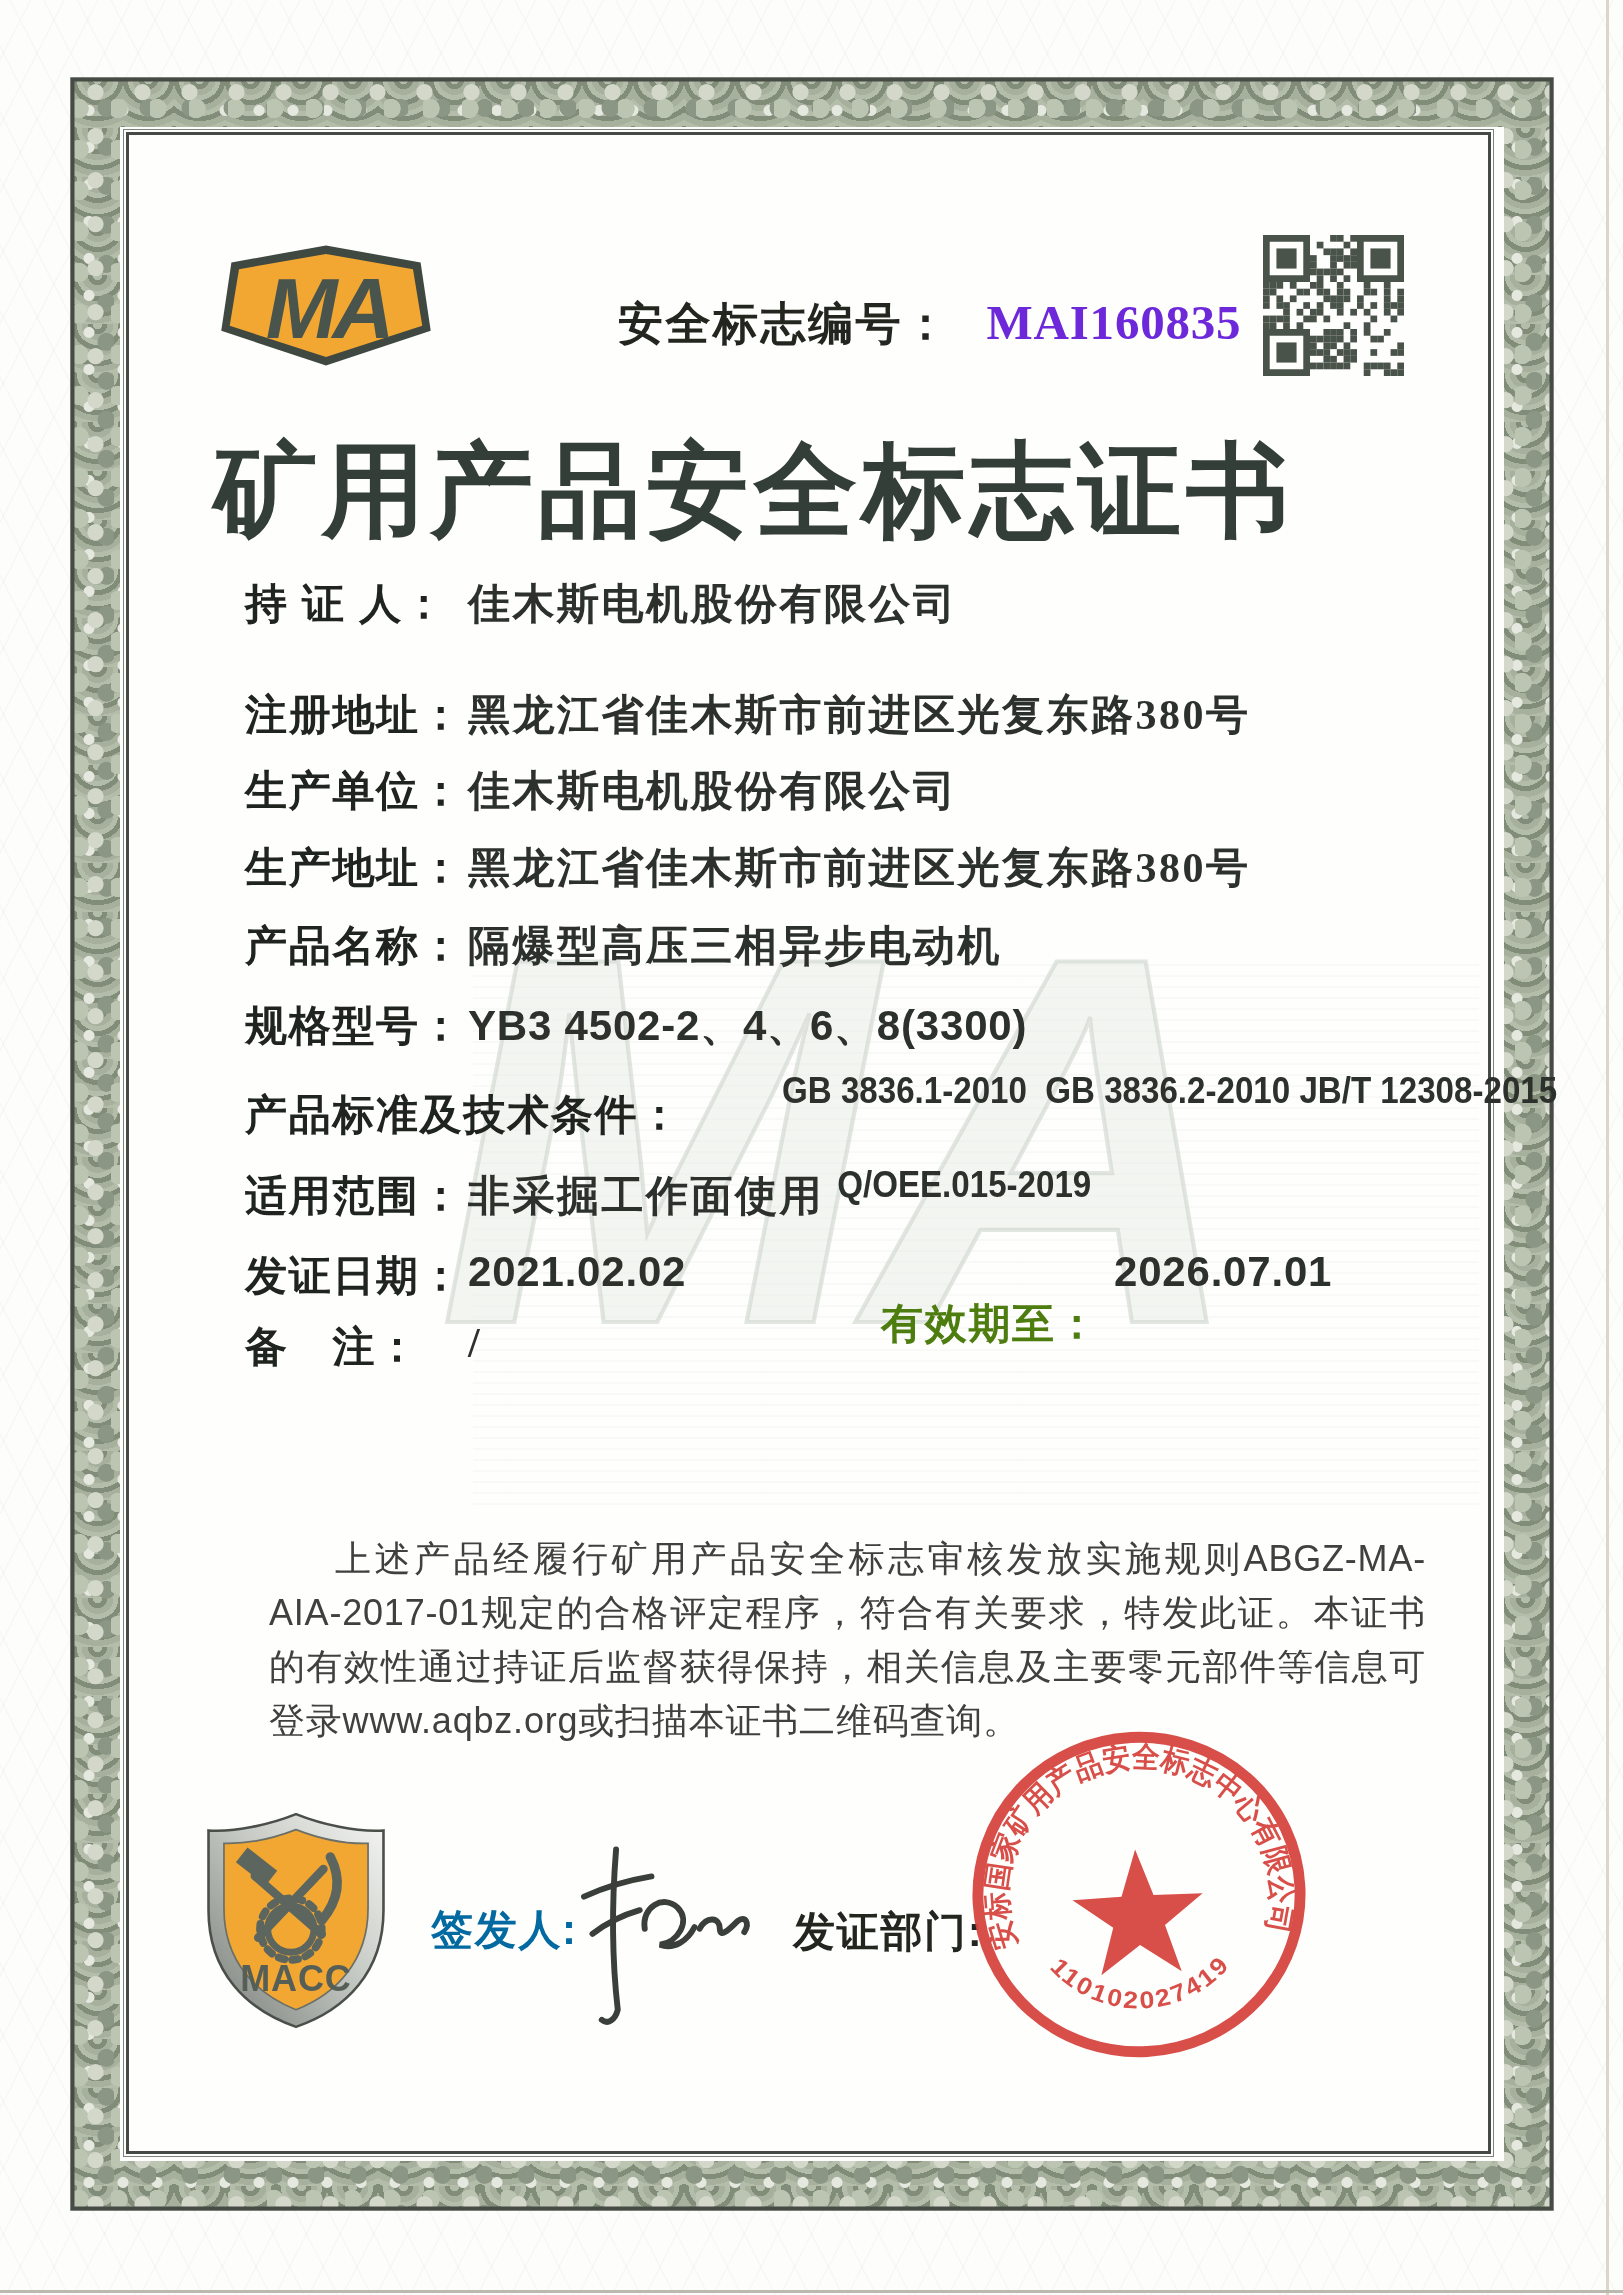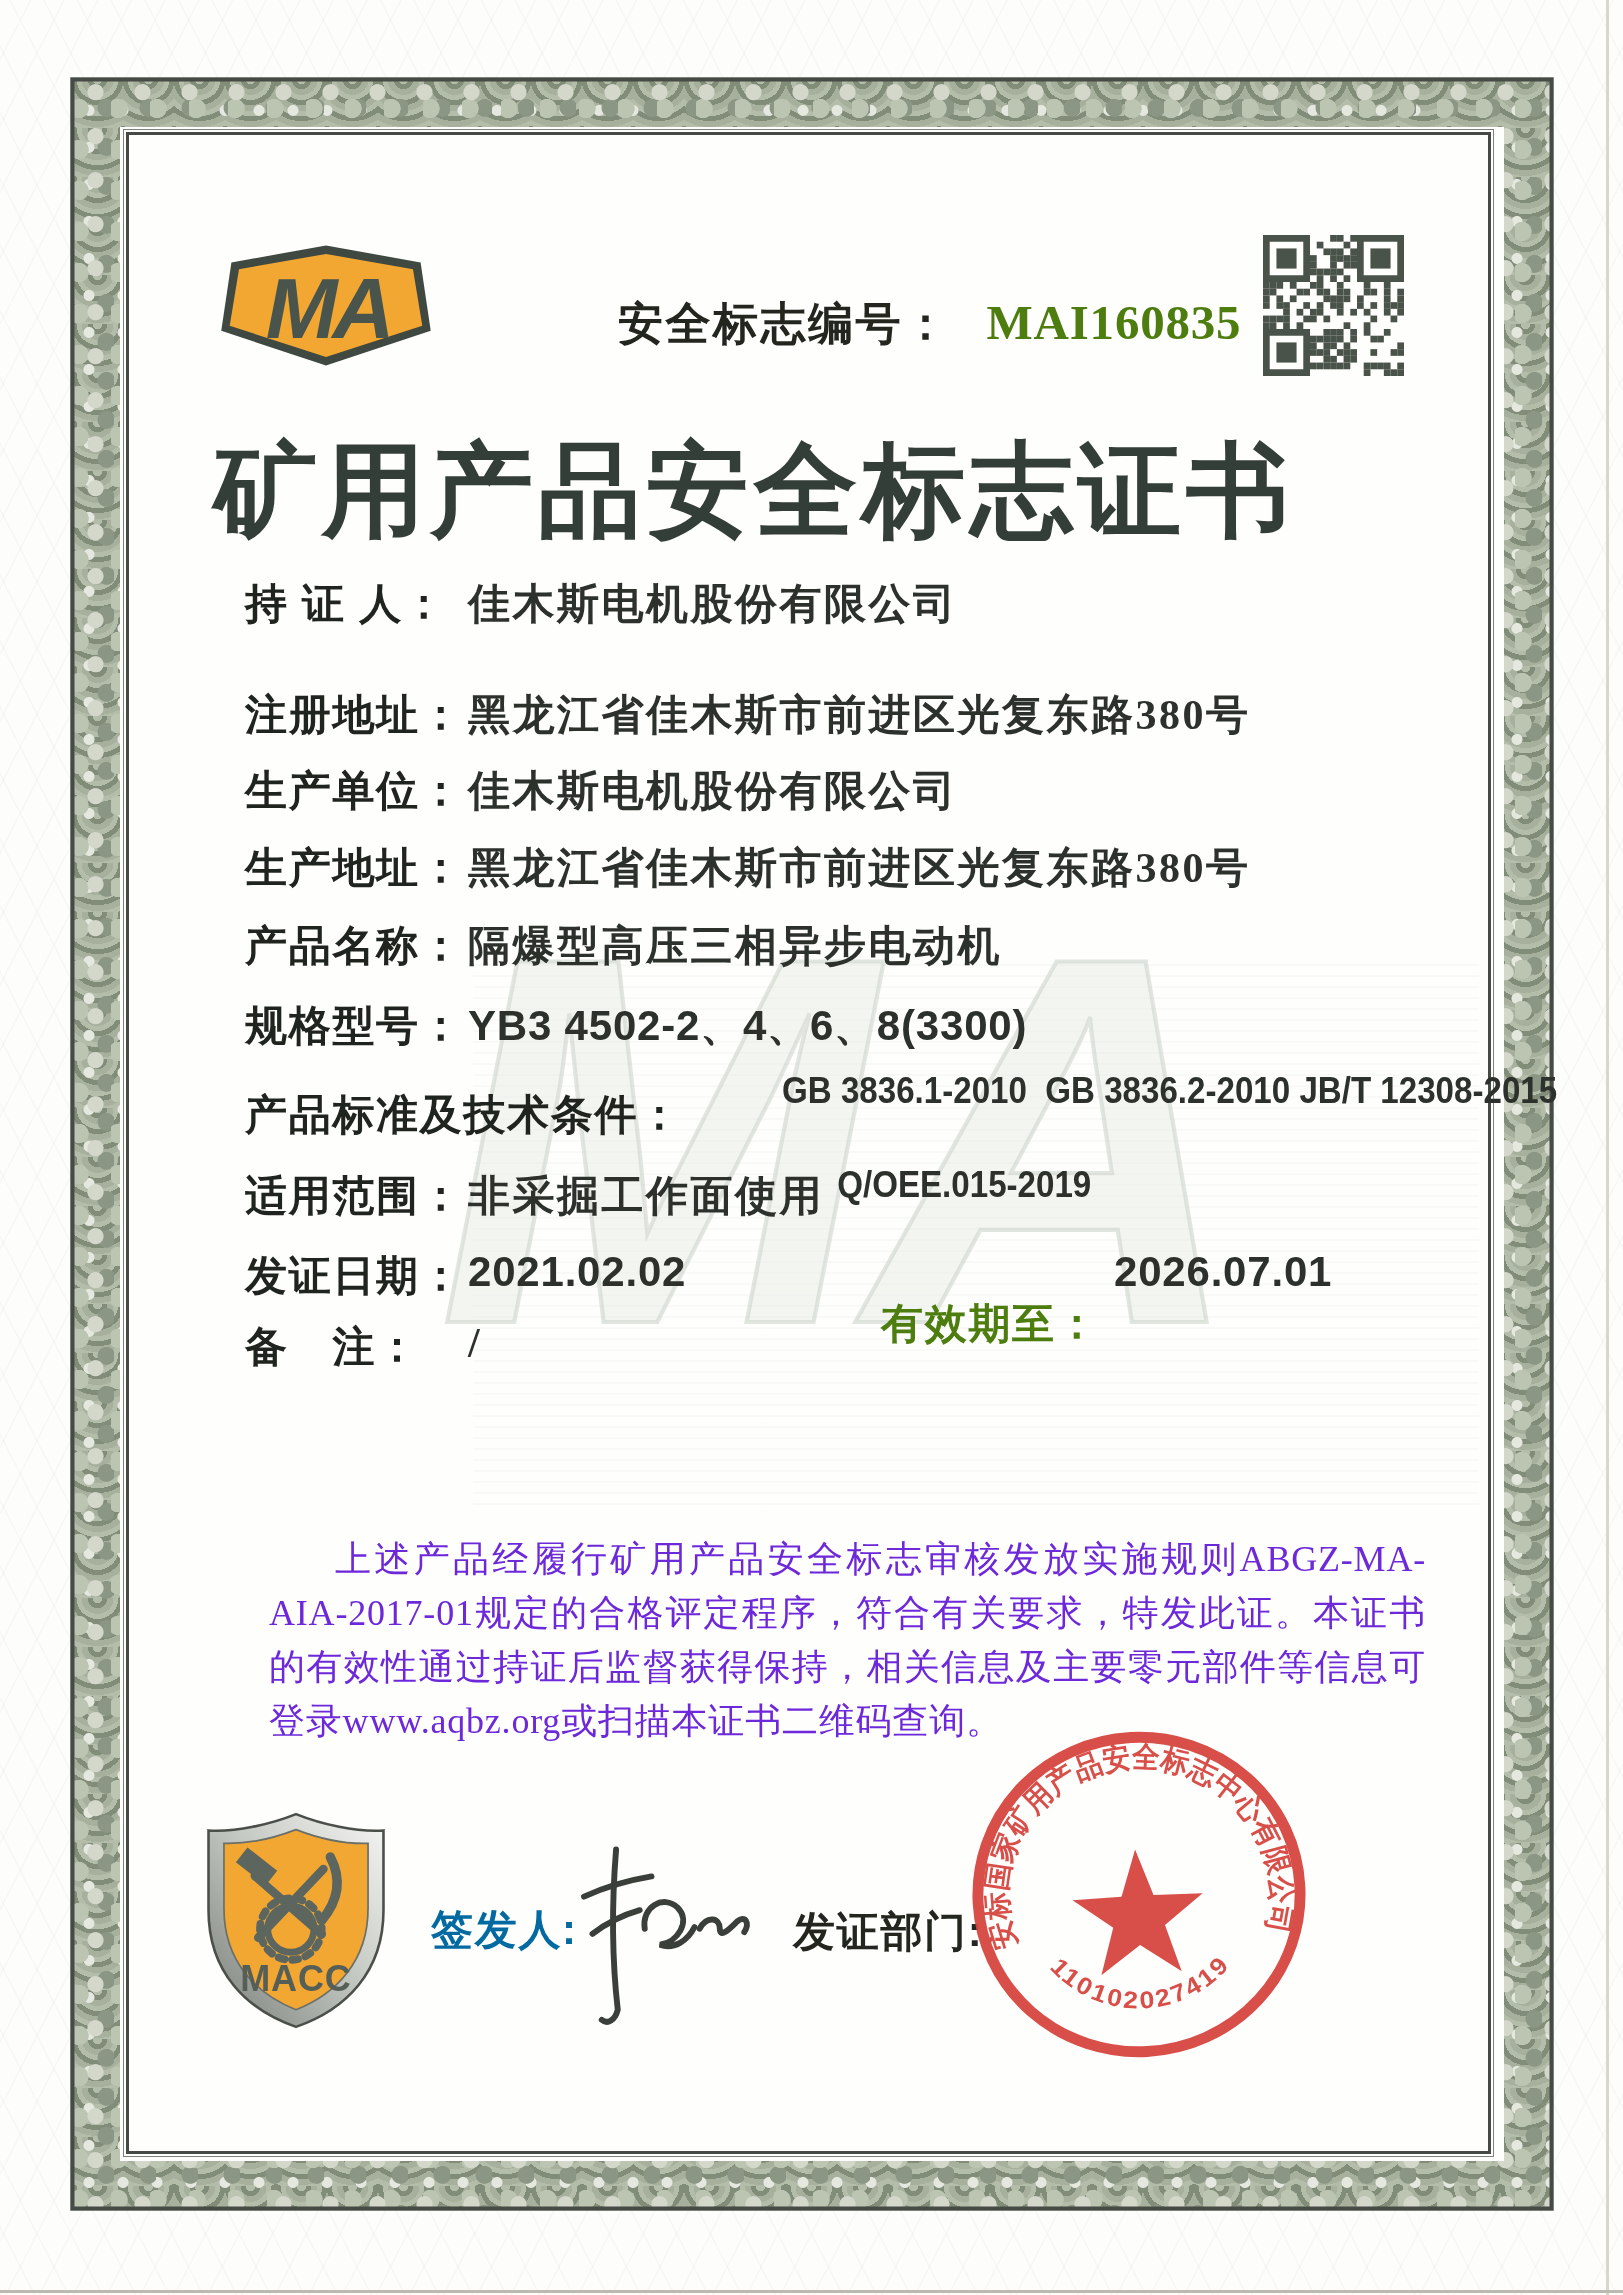--- a/index.html
+++ b/index.html
@@ -37,21 +37,21 @@
     font-size:524px;line-height:1;color:rgba(233,237,231,.55);
     -webkit-text-stroke:4.2px rgba(203,210,201,.55);letter-spacing:-8.5px;z-index:0;}
   .layer{position:absolute;inset:0;z-index:1;}
   
   .ma-logo{position:absolute;left:216px;top:243px;width:220px;height:125px;}
   
   .safety-row{position:absolute;left:618px;top:294px;white-space:nowrap;}
   .safety-label{font-family:"Liberation Sans","DejaVu Sans",sans-serif;font-weight:bold;
     font-size:45px;color:#22261f;letter-spacing:2.5px;}
   .safety-value{font-family:"Liberation Serif","DejaVu Serif",serif;font-weight:bold;
-    font-size:49px;color:#4d7c0f;margin-left:36px;letter-spacing:0.8px;}
+    font-size:49px;color:#6d28d9;margin-left:36px;letter-spacing:0.8px;}
   .qr{position:absolute;left:1261px;top:235px;width:145px;height:141px;}
   .title{position:absolute;left:127px;top:423px;width:1254px;text-align:center;
     font-family:"Liberation Serif","DejaVu Serif",serif;font-weight:bold;font-size:103px;
     color:var(--title_ink);letter-spacing:5px;}
   
   .row{position:absolute;left:245px;white-space:nowrap;}
   .row .lbl{font-family:"Liberation Sans","DejaVu Sans",sans-serif;font-weight:bold;
     font-size:42px;color:#20241e;letter-spacing:1.7px;}
   .row .val{position:absolute;left:223px;top:0;font-family:"Liberation Serif","DejaVu Serif",serif;
     font-weight:bold;font-size:42px;color:var(--text_ink);letter-spacing:2.5px;}
@@ -61,22 +61,22 @@
   .r7{top:1067px;}
   .r7 .lbl{position:absolute;left:0;top:20px;}
   .r7 .val-block{position:absolute;left:537px;top:0;font-family:"Liberation Sans","DejaVu Sans",sans-serif;
     font-weight:bold;font-size:36px;color:var(--text_ink);line-height:47px;white-space:pre;
     transform:scaleX(.92);transform-origin:left top;}
   .r9 .lbl2{position:absolute;left:636px;top:0;font-family:"Liberation Sans","DejaVu Sans",sans-serif;
     font-weight:bold;font-size:42px;color:#4d7c0f;letter-spacing:1.7px;margin-top:48px;}
   .r9 .val2{position:absolute;left:869px;top:0;font-family:"Liberation Sans","DejaVu Sans",sans-serif;
     font-weight:bold;font-size:42px;color:var(--text_ink);letter-spacing:0.8px;}
   .statement{position:absolute;left:269px;top:1532px;width:1157px;
-    font-family:Liberation Serif, serif;font-size:36px;line-height:54px;
-    color:#6d28d9;text-align:justify;text-indent:66px;letter-spacing:0.8px;}
+    font-family:Liberation Sans, sans-serif;font-size:36px;line-height:54px;
+    color:#404040;text-align:justify;text-indent:66px;letter-spacing:0.8px;}
   
   .macc{position:absolute;left:193px;top:1809px;width:206px;height:223px;}
   .signer{position:absolute;left:431px;top:1902px;font-family:"Liberation Sans","DejaVu Sans",sans-serif;
     font-weight:bold;font-size:42px;color:#0369a1;letter-spacing:1.7px;}
   .signature{position:absolute;left:550px;top:1841px;width:203px;height:194px;}
   .dept{position:absolute;left:793px;top:1904px;font-family:"Liberation Sans","DejaVu Sans",sans-serif;
     font-weight:bold;font-size:42px;color:#22261f;letter-spacing:1.7px;}
   .seal{position:absolute;left:960px;top:1723px;width:358px;height:343px;transform:rotate(-3deg);
     opacity:.93;}
   .scan-edge-v{position:absolute;left:1606px;top:0;width:2.5px;height:2295px;background:#d9d6cc;}

